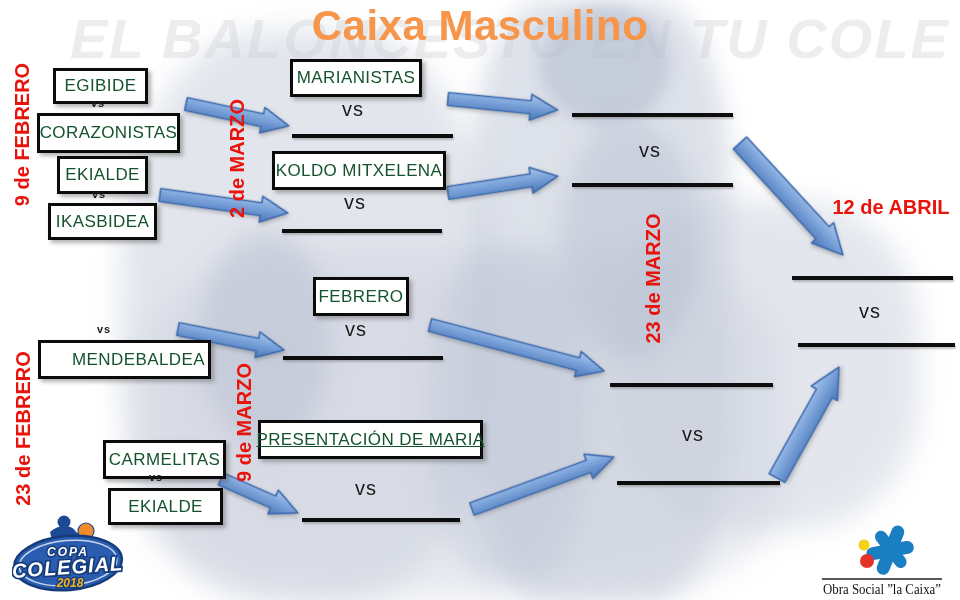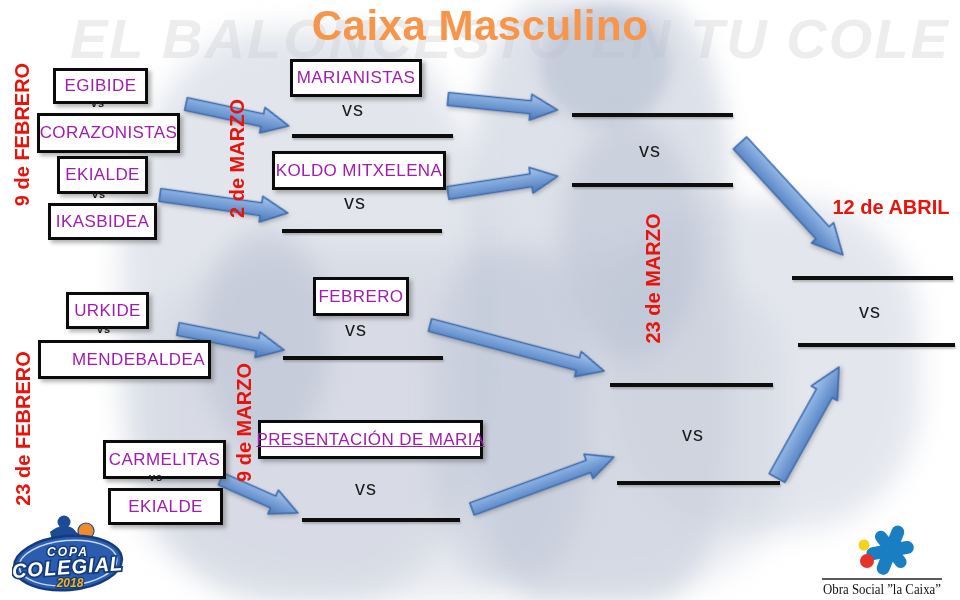--- a/index.html
+++ b/index.html
@@ -12,21 +12,21 @@
     letter-spacing:2px; color:#ededed; z-index:0; white-space:nowrap;
   }
   .blob { position:absolute; pointer-events:none; z-index:1; }
   .title {
     position:absolute; top:2px; left:0; right:0; text-align:center;
     font-size:42px; font-weight:bold; color:#F7954A; z-index:6; letter-spacing:.5px;
   }
   .box {
     position:absolute; background:#ffffff; border:3px solid #0b0b0b;
     display:flex; align-items:center; justify-content:center;
-    font-size:17px; letter-spacing:.4px; color:#a21caf; z-index:5;
+    font-size:17px; letter-spacing:.4px; color:#14532d; z-index:5;
     box-shadow:3px 3px 4px rgba(90,90,90,.45); white-space:nowrap;
   }
   .vs-s { position:absolute; width:40px; text-align:center; font-size:11px; font-weight:bold; color:#1a1a1a; z-index:5; letter-spacing:1px; }
   .vs-l { position:absolute; width:40px; text-align:center; font-size:20px; color:#1a1a1a; z-index:5; letter-spacing:1px; }
   .bline { position:absolute; height:4px; background:#0d0d0d; z-index:5; box-shadow:1px 2px 2px rgba(110,110,110,.4); }
   .date { position:absolute; color:#e8140c; font-size:20px; font-weight:bold; text-align:center; z-index:6; white-space:nowrap; }
   .arrow { position:absolute; height:32px; overflow:visible; z-index:4; filter:drop-shadow(1px 2px 2px rgba(80,80,80,.35)); }
   .logo { position:absolute; z-index:7; }
   .caixa-text { font-family:"Liberation Serif", serif; }
 </style>
@@ -48,21 +48,20 @@
   <div class="title">Caixa Masculino</div>
 
   <div class="box" style="left:53px;top:68px;width:89px;height:30px;">EGIBIDE</div>
   <div class="vs-s" style="left:78px;top:97px;">vs</div>
   <div class="box" style="left:37px;top:113px;width:137px;height:34px;">CORAZONISTAS</div>
 
   <div class="box" style="left:57px;top:156px;width:85px;height:32px;">EKIALDE</div>
   <div class="vs-s" style="left:79px;top:188px;">vs</div>
   <div class="box" style="left:48px;top:203px;width:103px;height:31px;">IKASBIDEA</div>
 
-  <div class="box" style="left:66px;top:292px;width:77px;height:31px;">URKIDE</div>
   <div class="vs-s" style="left:84px;top:323px;">vs</div>
   <div class="box" style="left:38px;top:340px;width:139px;height:33px;padding-left:28px;">MENDEBALDEA</div>
 
   <div class="box" style="left:103px;top:440px;width:117px;height:33px;">CARMELITAS</div>
   <div class="vs-s" style="left:136px;top:471px;">vs</div>
   <div class="box" style="left:108px;top:488px;width:109px;height:31px;">EKIALDE</div>
 
   <div class="box" style="left:290px;top:59px;width:126px;height:32px;">MARIANISTAS</div>
   <div class="vs-l" style="left:333px;top:98px;">vs</div>
   <div class="bline" style="left:292px;top:134px;width:161px;"></div>

